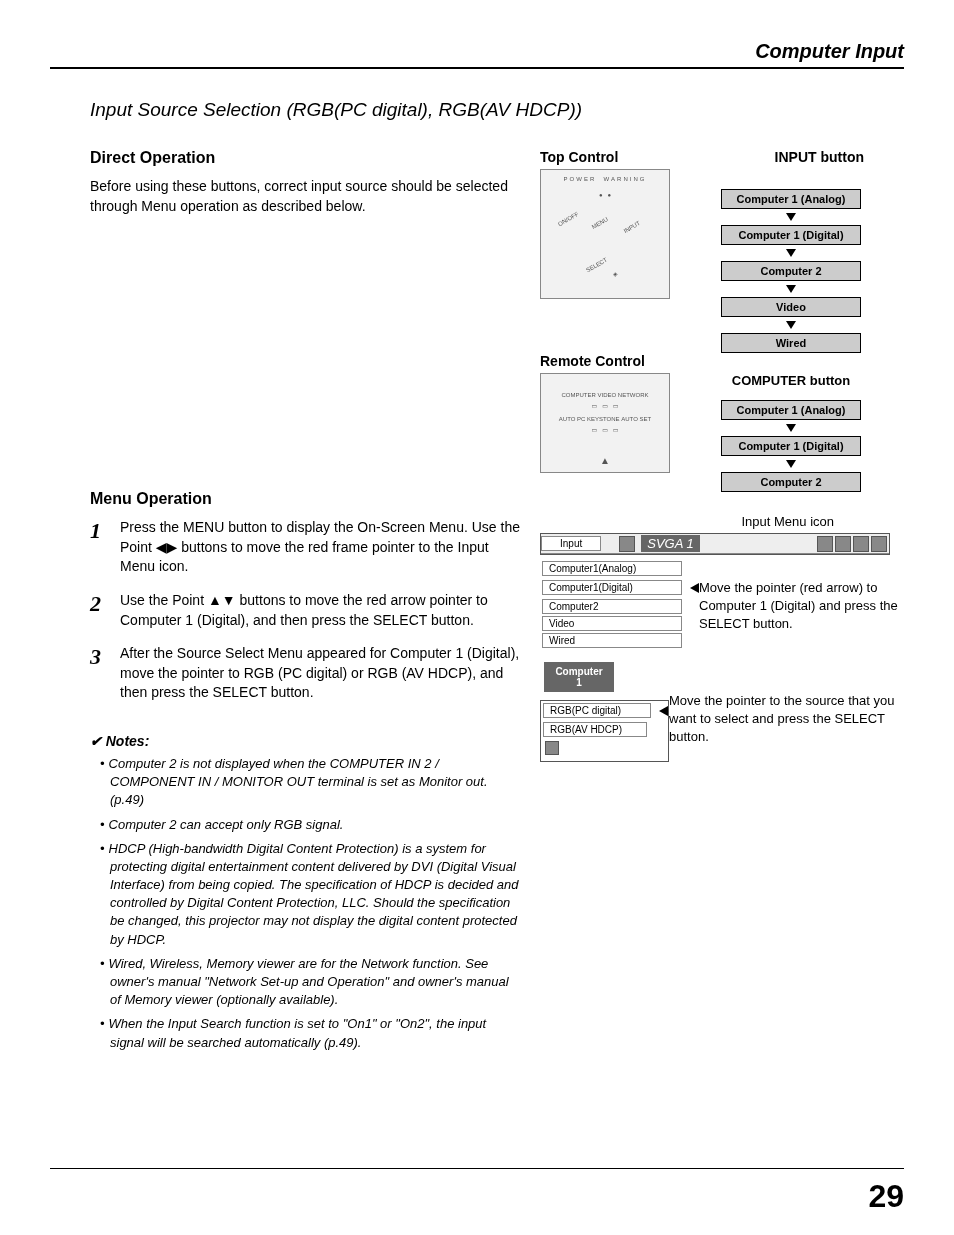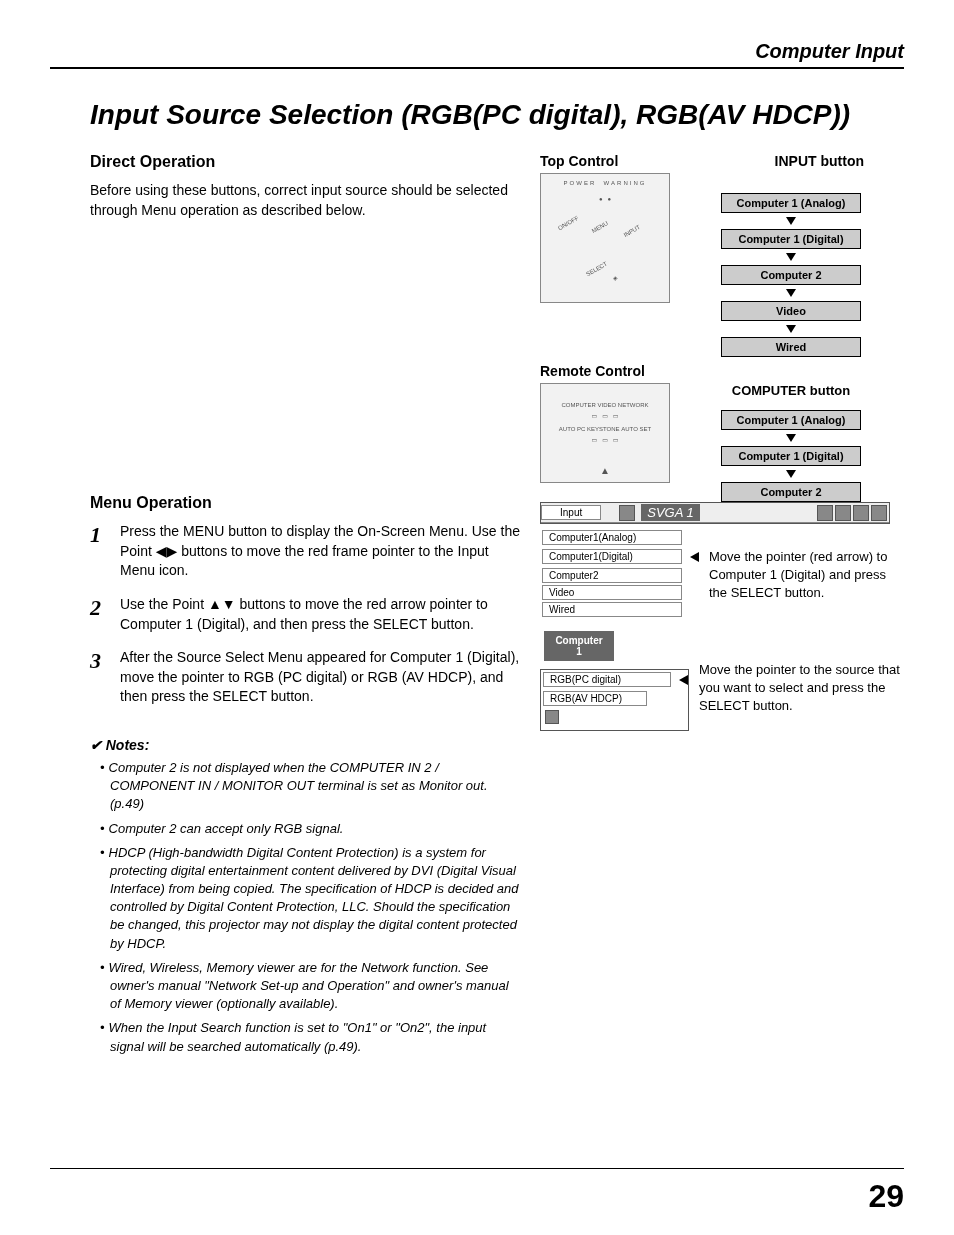--- a/index.html
+++ b/index.html
@@ -16,23 +16,23 @@
     border-bottom: 2px solid #000;
     padding-bottom: 4px;
     margin-bottom: 30px;
     text-align: right;
     font-style: italic;
     font-weight: bold;
     font-size: 20px;
   }
   .main-title {
     font-style: italic;
-    font-weight: bold;
-    font-size: 28px;
-    margin-bottom: 22px;
+    font-weight: normal;
+    font-size: 19px;
+    margin-bottom: 28px;
     padding-left: 40px;
   }
   .columns {
     display: flex;
     gap: 20px;
     padding-left: 40px;
   }
   .left-col { flex: 0 0 430px; }
   .right-col { flex: 1; }
   .sub-title {
@@ -161,21 +161,21 @@
     font-size: 32px;
     font-weight: bold;
   }
   .footer-line {
     position: absolute;
     bottom: 66px;
     left: 50px; right: 50px;
     border-top: 1px solid #000;
   }
   .small-caption { font-size: 13px; text-align: center; margin-bottom: 4px; }
-  .flex-row { display: flex; gap: 10px; align-items: flex-start; }
+  .flex-row { display: flex; align-items: flex-start; }
   .icon-row {
     display: flex;
     gap: 2px;
     margin-left: auto;
     margin-right: 2px;
   }
   .mini-icon {
     width: 16px; height: 16px;
     background: #888;
     border: 1px solid #555;
@@ -259,21 +259,21 @@
         <div class="diagram-box">Computer 1 (Digital)</div>
         <div class="arrow-down"></div>
         <div class="diagram-box">Computer 2</div>
         <div class="arrow-down"></div>
         <div class="diagram-box">Video</div>
         <div class="arrow-down"></div>
         <div class="diagram-box">Wired</div>
       </div>
     </div>
 
-    <div class="label-bold" style="margin-top:6px">Remote Control</div>
+    <div class="label-bold" style="margin-top:0">Remote Control</div>
     <div class="right-upper" style="margin-top:4px;">
       <div class="remote-img">
         <div style="position:absolute;top:18px;left:0;right:0;text-align:center;">
           <span>COMPUTER</span>&nbsp;<span>VIDEO</span>&nbsp;<span>NETWORK</span>
         </div>
         <div style="position:absolute;top:28px;left:0;right:0;text-align:center;">▭ &nbsp; ▭ &nbsp; ▭</div>
         <div style="position:absolute;top:42px;left:0;right:0;text-align:center;">
           <span>AUTO PC</span>&nbsp;<span>KEYSTONE</span>&nbsp;<span>AUTO SET</span>
         </div>
         <div style="position:absolute;top:52px;left:0;right:0;text-align:center;">▭ &nbsp; ▭ &nbsp; ▭</div>
@@ -283,20 +283,21 @@
         <div class="label-bold" style="text-align:center;font-size:13px;">COMPUTER button</div>
         <div style="height:12px"></div>
         <div class="diagram-box">Computer 1 (Analog)</div>
         <div class="arrow-down"></div>
         <div class="diagram-box">Computer 1 (Digital)</div>
         <div class="arrow-down"></div>
         <div class="diagram-box">Computer 2</div>
       </div>
     </div>
 
+    <div class="small-caption" style="margin-top:22px; text-align:right; padding-right:70px;">Input Menu icon</div>
 
     <div class="input-menu-img">
       <div class="menu-header-row">
         <span class="tab">Input</span>
         <span style="width:18px"></span>
         <span class="mini-icon"></span>
         <span style="width:6px"></span>
         <span class="svga">SVGA 1</span>
         <div class="icon-row">
           <span class="mini-icon"></span>
@@ -319,21 +320,21 @@
         <div class="menu-list-item">Wired</div>
       </div>
       <div class="caption-text" style="margin-top:20px;">Move the pointer (red arrow) to Computer 1 (Digital) and press the SELECT button.</div>
     </div>
 
     <div class="computer-tab">Computer 1</div>
 
     <div class="flex-row">
       <div class="source-menu">
         <div style="display:flex;align-items:center;">
-          <div class="menu-list-item" style="width:128px">RGB(PC digital)</div>
+          <div class="menu-list-item" style="width:108px">RGB(PC digital)</div>
           <span class="left-arrow" style="margin-left:6px;"></span>
         </div>
         <div class="menu-list-item" style="width:104px">RGB(AV HDCP)</div>
         <div style="padding:2px 4px;"><span class="mini-icon" style="width:14px;height:14px;display:inline-block;"></span></div>
       </div>
       <div class="caption-text">Move the pointer to the source that you want to select and press the SELECT button.</div>
     </div>
 
   </div>
 </div>

